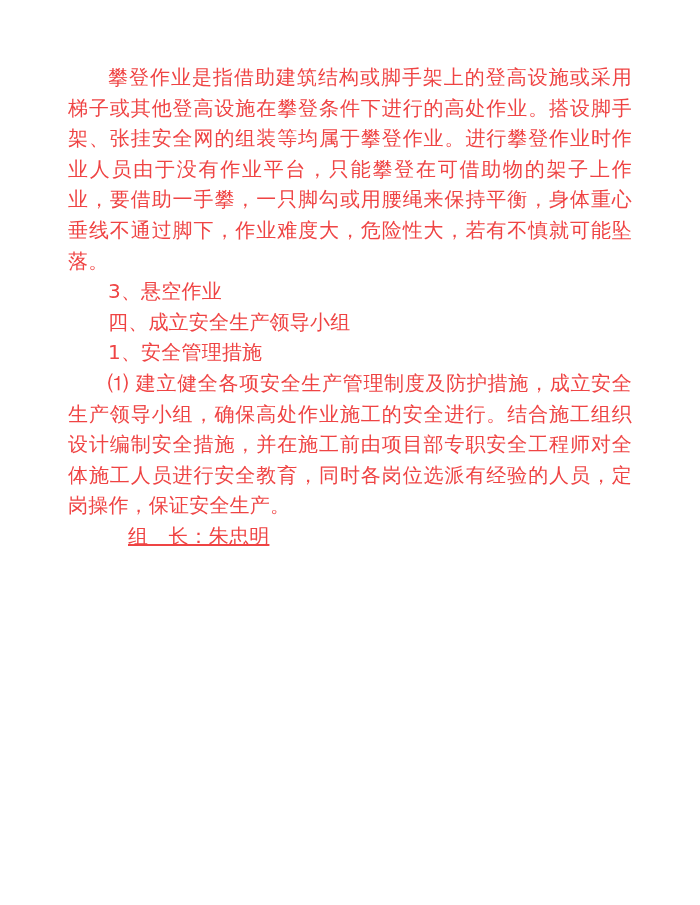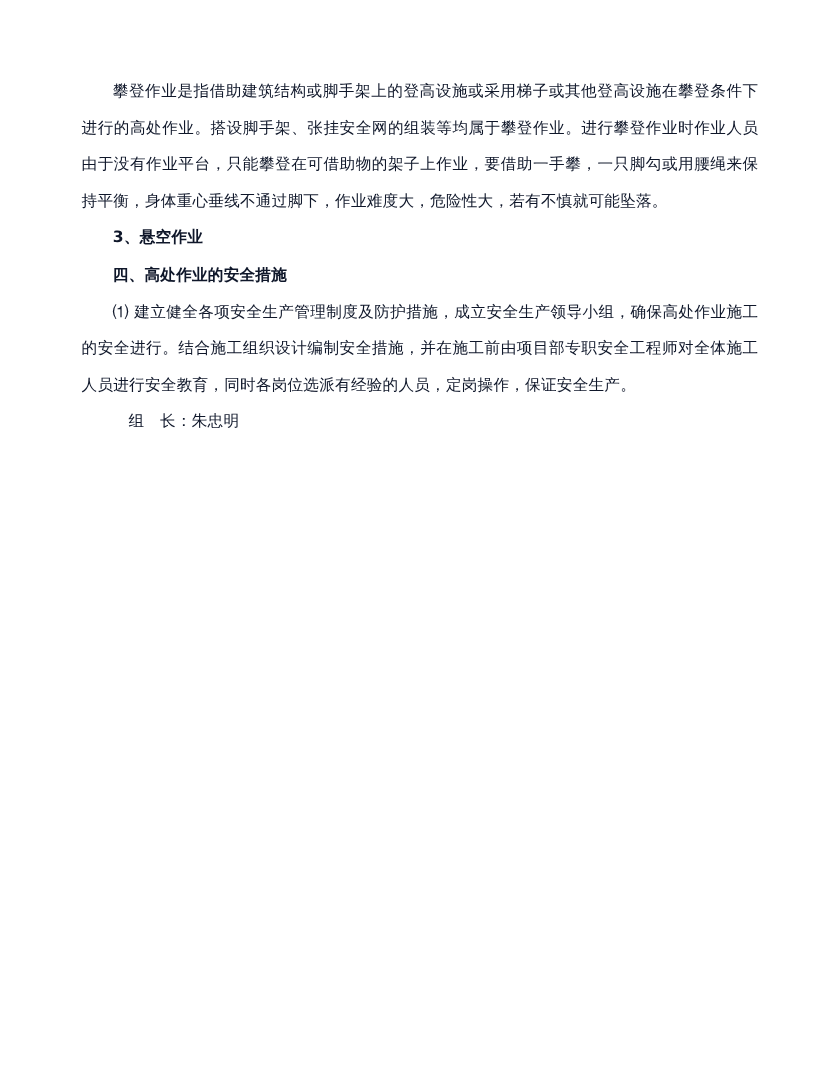--- a/index.html
+++ b/index.html
@@ -17,53 +17,55 @@
     overflow: hidden;
   }
   .content {
     position: absolute;
     left: 68px;
     top: 62px;
     width: 564px;
   }
   p {
     margin: 0 0 0 0;
-    font-size: 13px;
+    font-size: 20px;
     line-height: 30.6px;
     text-align: justify;
     text-justify: inter-ideograph;
     letter-spacing: 0.2px;
-    color: #0f172a;
+    color: #ef4444;
   }
   p.indent {
     text-indent: 2em;
   }
   p.heading {
     text-indent: 2em;
-    font-weight: bold;
+    font-weight: normal;
   }
   p.sub {
     text-indent: 3em;
+    text-decoration: underline;
   }
 </style>
 </head>
 <body>
 
 <div class="page">
   <div class="content">
 
     <p class="indent">攀登作业是指借助建筑结构或脚手架上的登高设施或采用梯子或其他登高设施在攀登条件下进行的高处作业。搭设脚手架、张挂安全网的组装等均属于攀登作业。进行攀登作业时作业人员由于没有作业平台，只能攀登在可借助物的架子上作业，要借助一手攀，一只脚勾或用腰绳来保持平衡，身体重心垂线不通过脚下，作业难度大，危险性大，若有不慎就可能坠落。</p>
 
     <p class="heading">3、悬空作业</p>
 
 
 
 
-    <p class="heading">四、高处作业的安全措施</p>
+    <p class="heading">四、成立安全生产领导小组</p>
 
+    <p class="heading">1、安全管理措施</p>
 
     <p class="indent">⑴ 建立健全各项安全生产管理制度及防护措施，成立安全生产领导小组，确保高处作业施工的安全进行。结合施工组织设计编制安全措施，并在施工前由项目部专职安全工程师对全体施工人员进行安全教育，同时各岗位选派有经验的人员，定岗操作，保证安全生产。</p>
 
     <p class="sub">组　长：朱忠明</p>
 
 
   </div>
 </div>
 
 </body></html>

